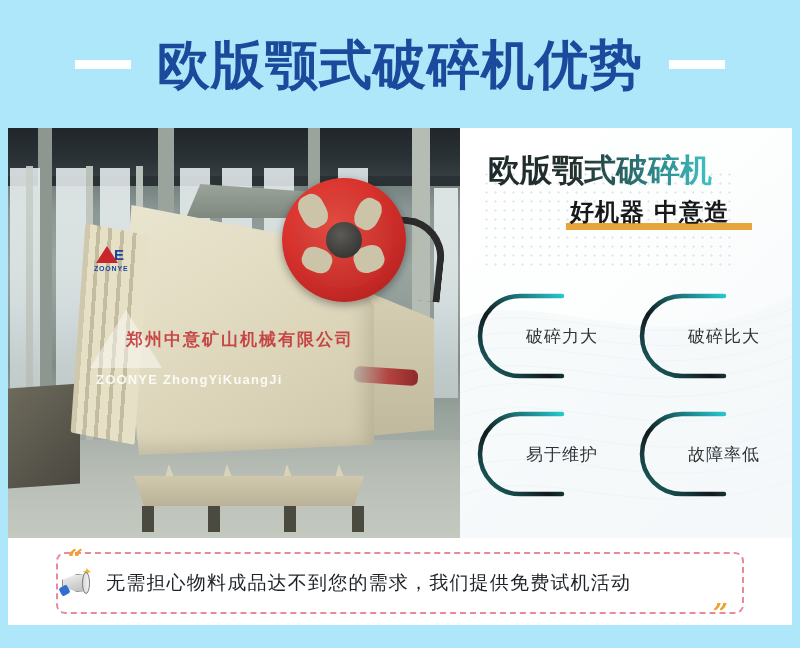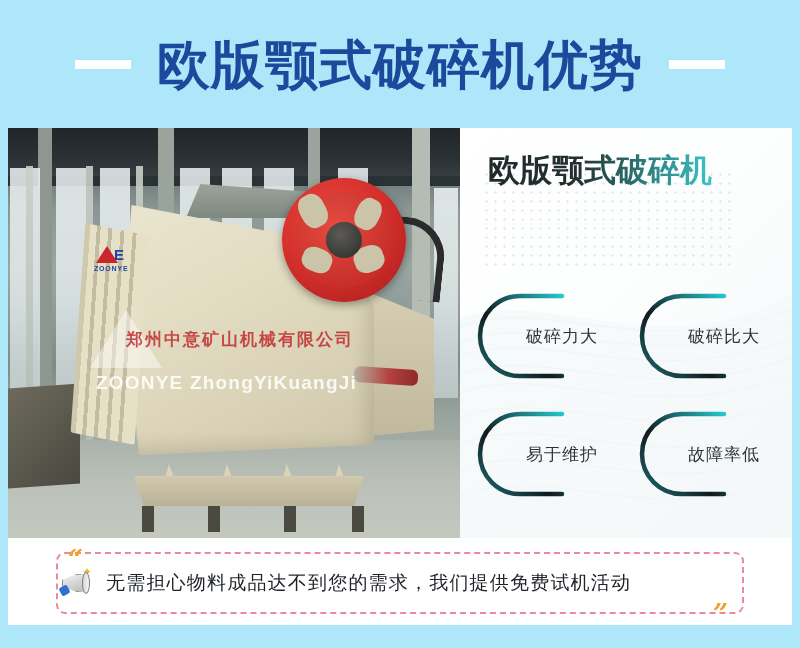--- a/index.html
+++ b/index.html
@@ -150,21 +150,21 @@
     border-bottom:58px solid rgba(255,255,255,.45);
   }
   .wm-red{
     position:absolute; left:118px; top:200px;
     font-size:17px; font-weight:bold; color:rgba(190,30,35,.78);
     letter-spacing:2px; white-space:nowrap;
     font-family:"DejaVu Sans","Liberation Sans",sans-serif;
   }
   .wm-en{
     position:absolute; left:88px; top:244px;
-    font-size:19px; font-weight:bold; color:rgba(255,255,255,.85);
+    font-size:13px; font-weight:bold; color:rgba(255,255,255,.85);
     letter-spacing:1.2px; white-space:nowrap;
   }
   
   .cr-logo{ position:absolute; left:86px; top:118px; width:46px; height:30px; }
   .logo-tri{
     position:absolute; left:2px; top:0;
     width:0;height:0;border-left:11px solid transparent;border-right:11px solid transparent;
     border-bottom:17px solid #c8262b;
   }
   .logo-e{
@@ -343,20 +343,24 @@
         <path d="M-20 326 C 80 266, 190 366, 360 288"></path>
         <path d="M-20 352 C 80 292, 190 392, 360 314"></path>
         <path d="M-20 378 C 80 318, 190 418, 360 340"></path>
       </g>
       <path d="M-20 200 C 80 140, 200 260, 360 150 L360 410 L-20 410 Z" fill="#f4f8fa" opacity="0.7"></path>
     </svg>
     <div class="dots"></div>
 
     <div class="r-title">欧版颚式破碎机</div>
 
+    <div class="r-sub-wrap">
+      <span class="r-sub-bar"></span>
+      <div class="r-sub">好机器   中意造</div>
+    </div>
 
     <div class="feat" style="left:14px; top:160px;">
       <svg class="bracket" viewBox="0 0 96 96">
         <defs>
           <linearGradient id="g0" x1="0" y1="1" x2="1" y2="0">
             <stop offset="0%" stop-color="#1c6f72"></stop>
               <stop offset="42%" stop-color="#12191c"></stop>
             <stop offset="100%" stop-color="#25c6cc"></stop>
           </linearGradient>
         </defs>

